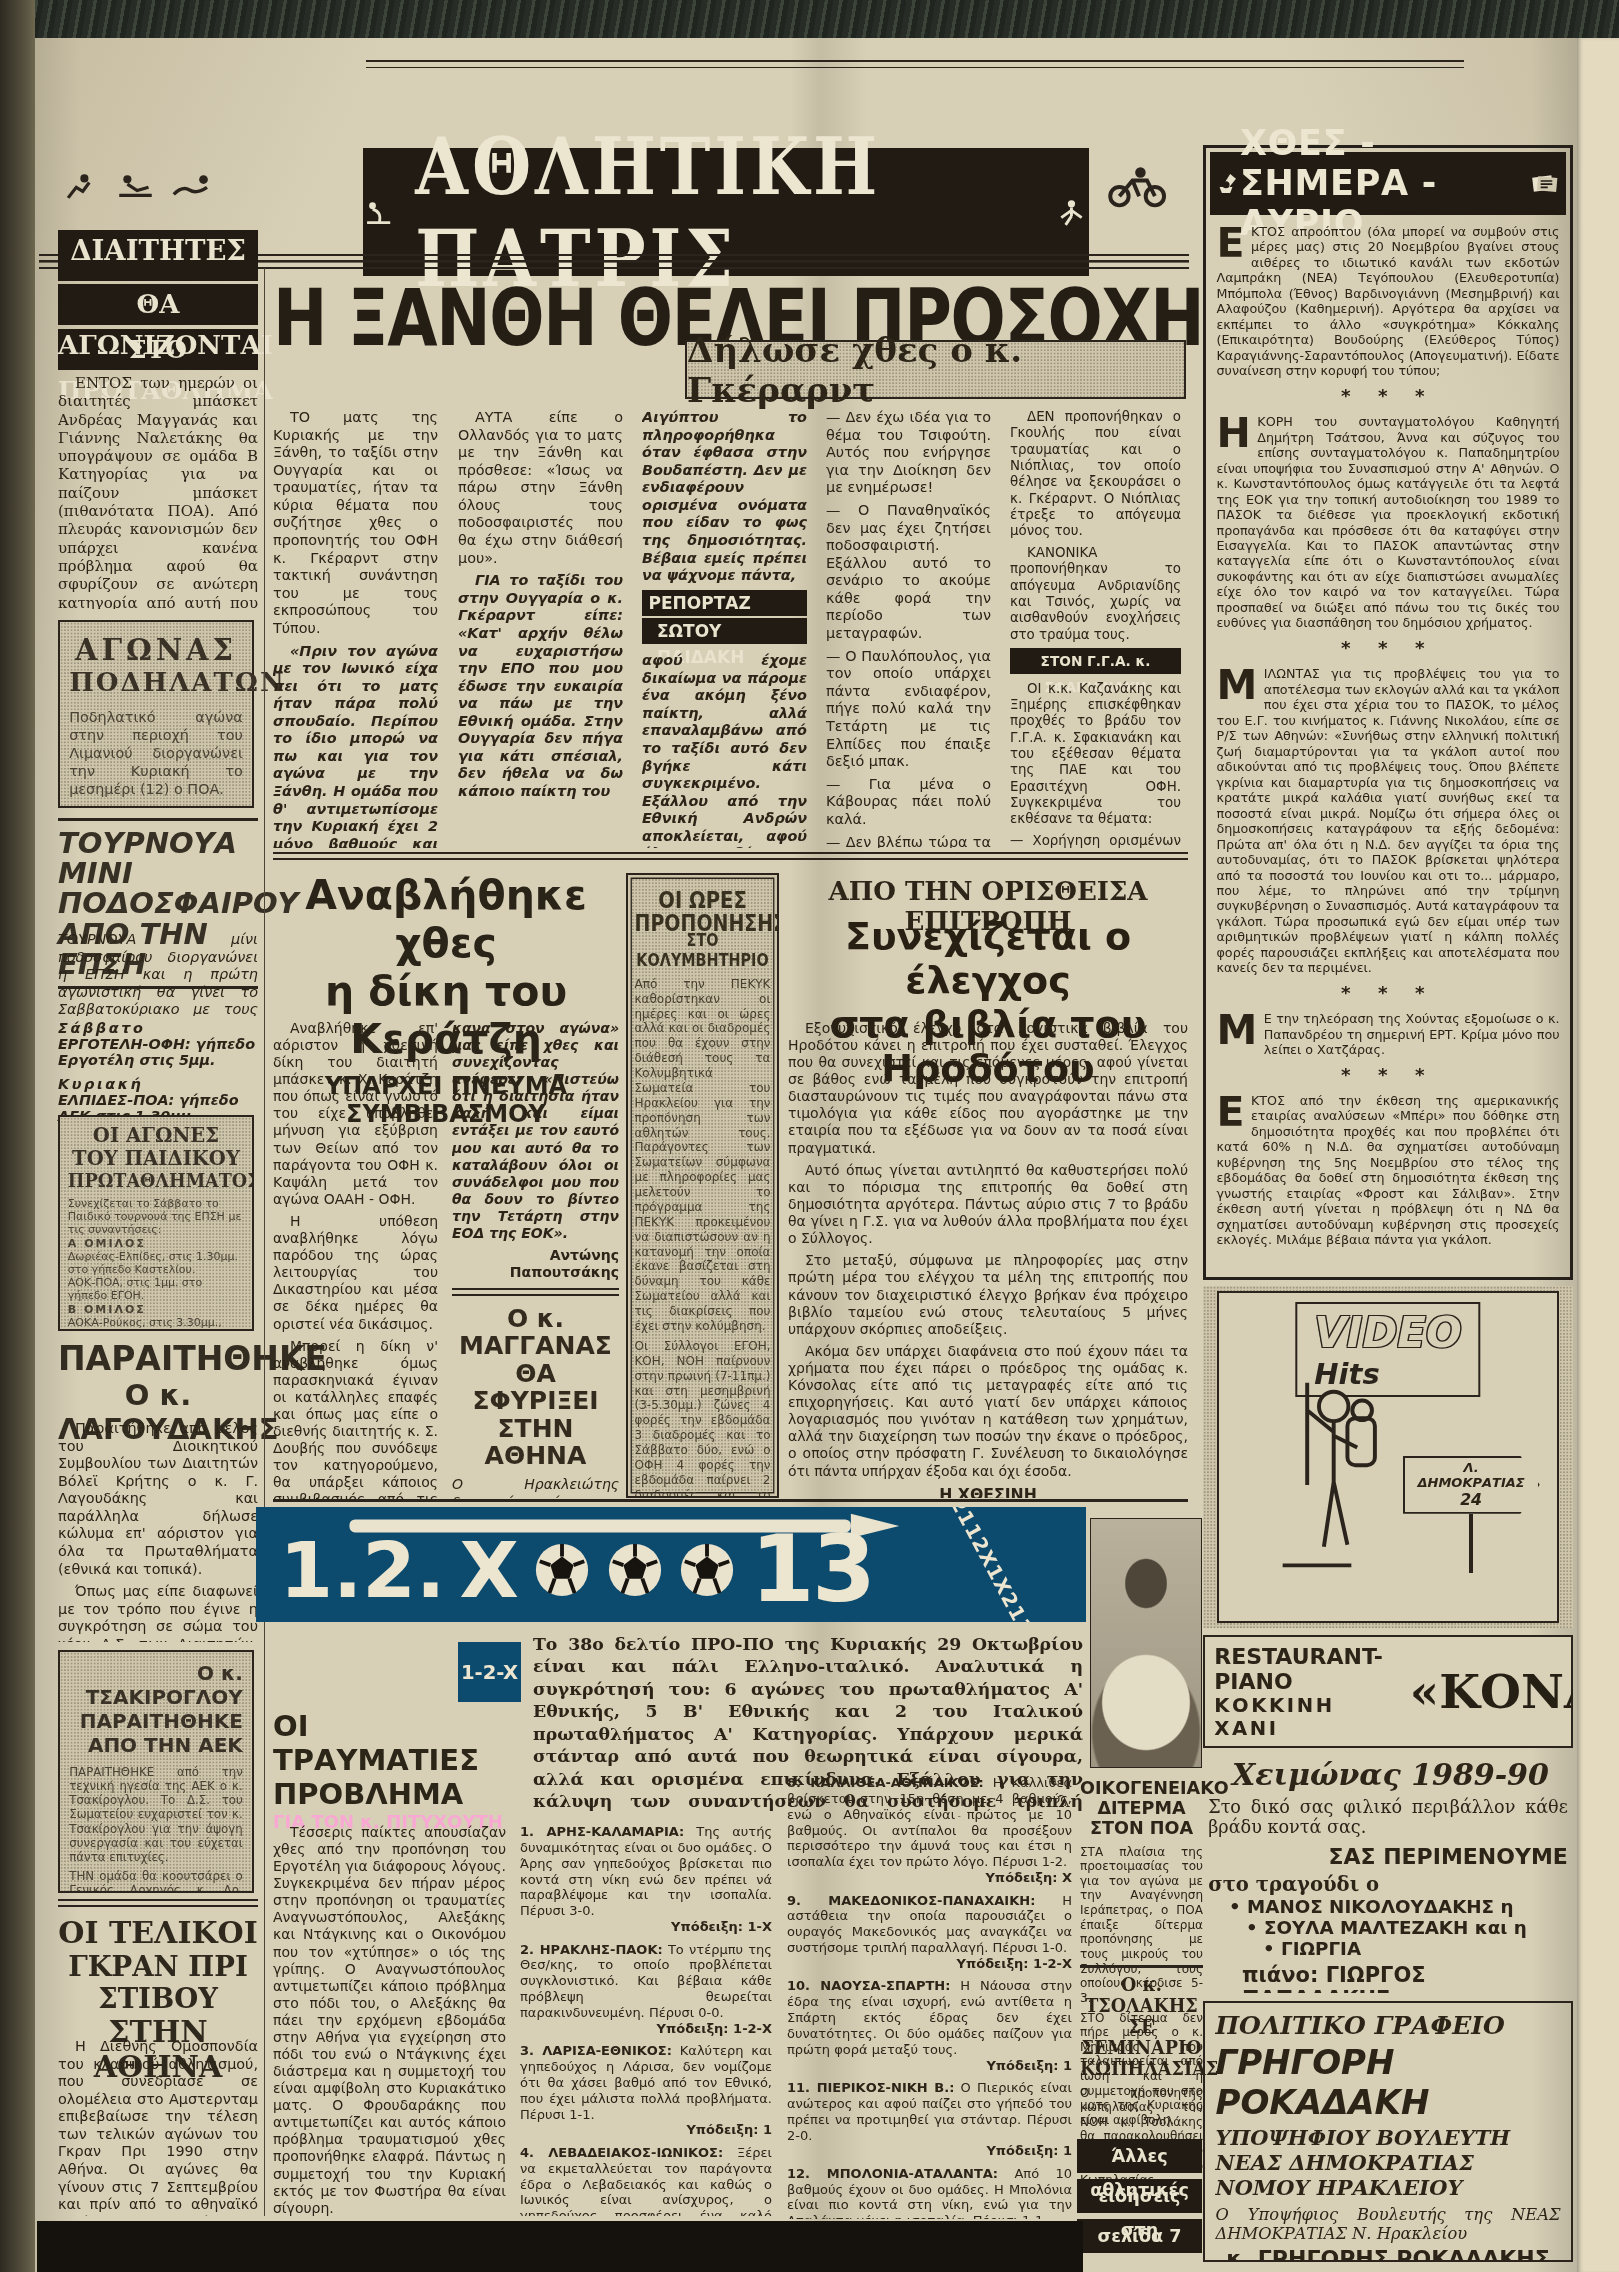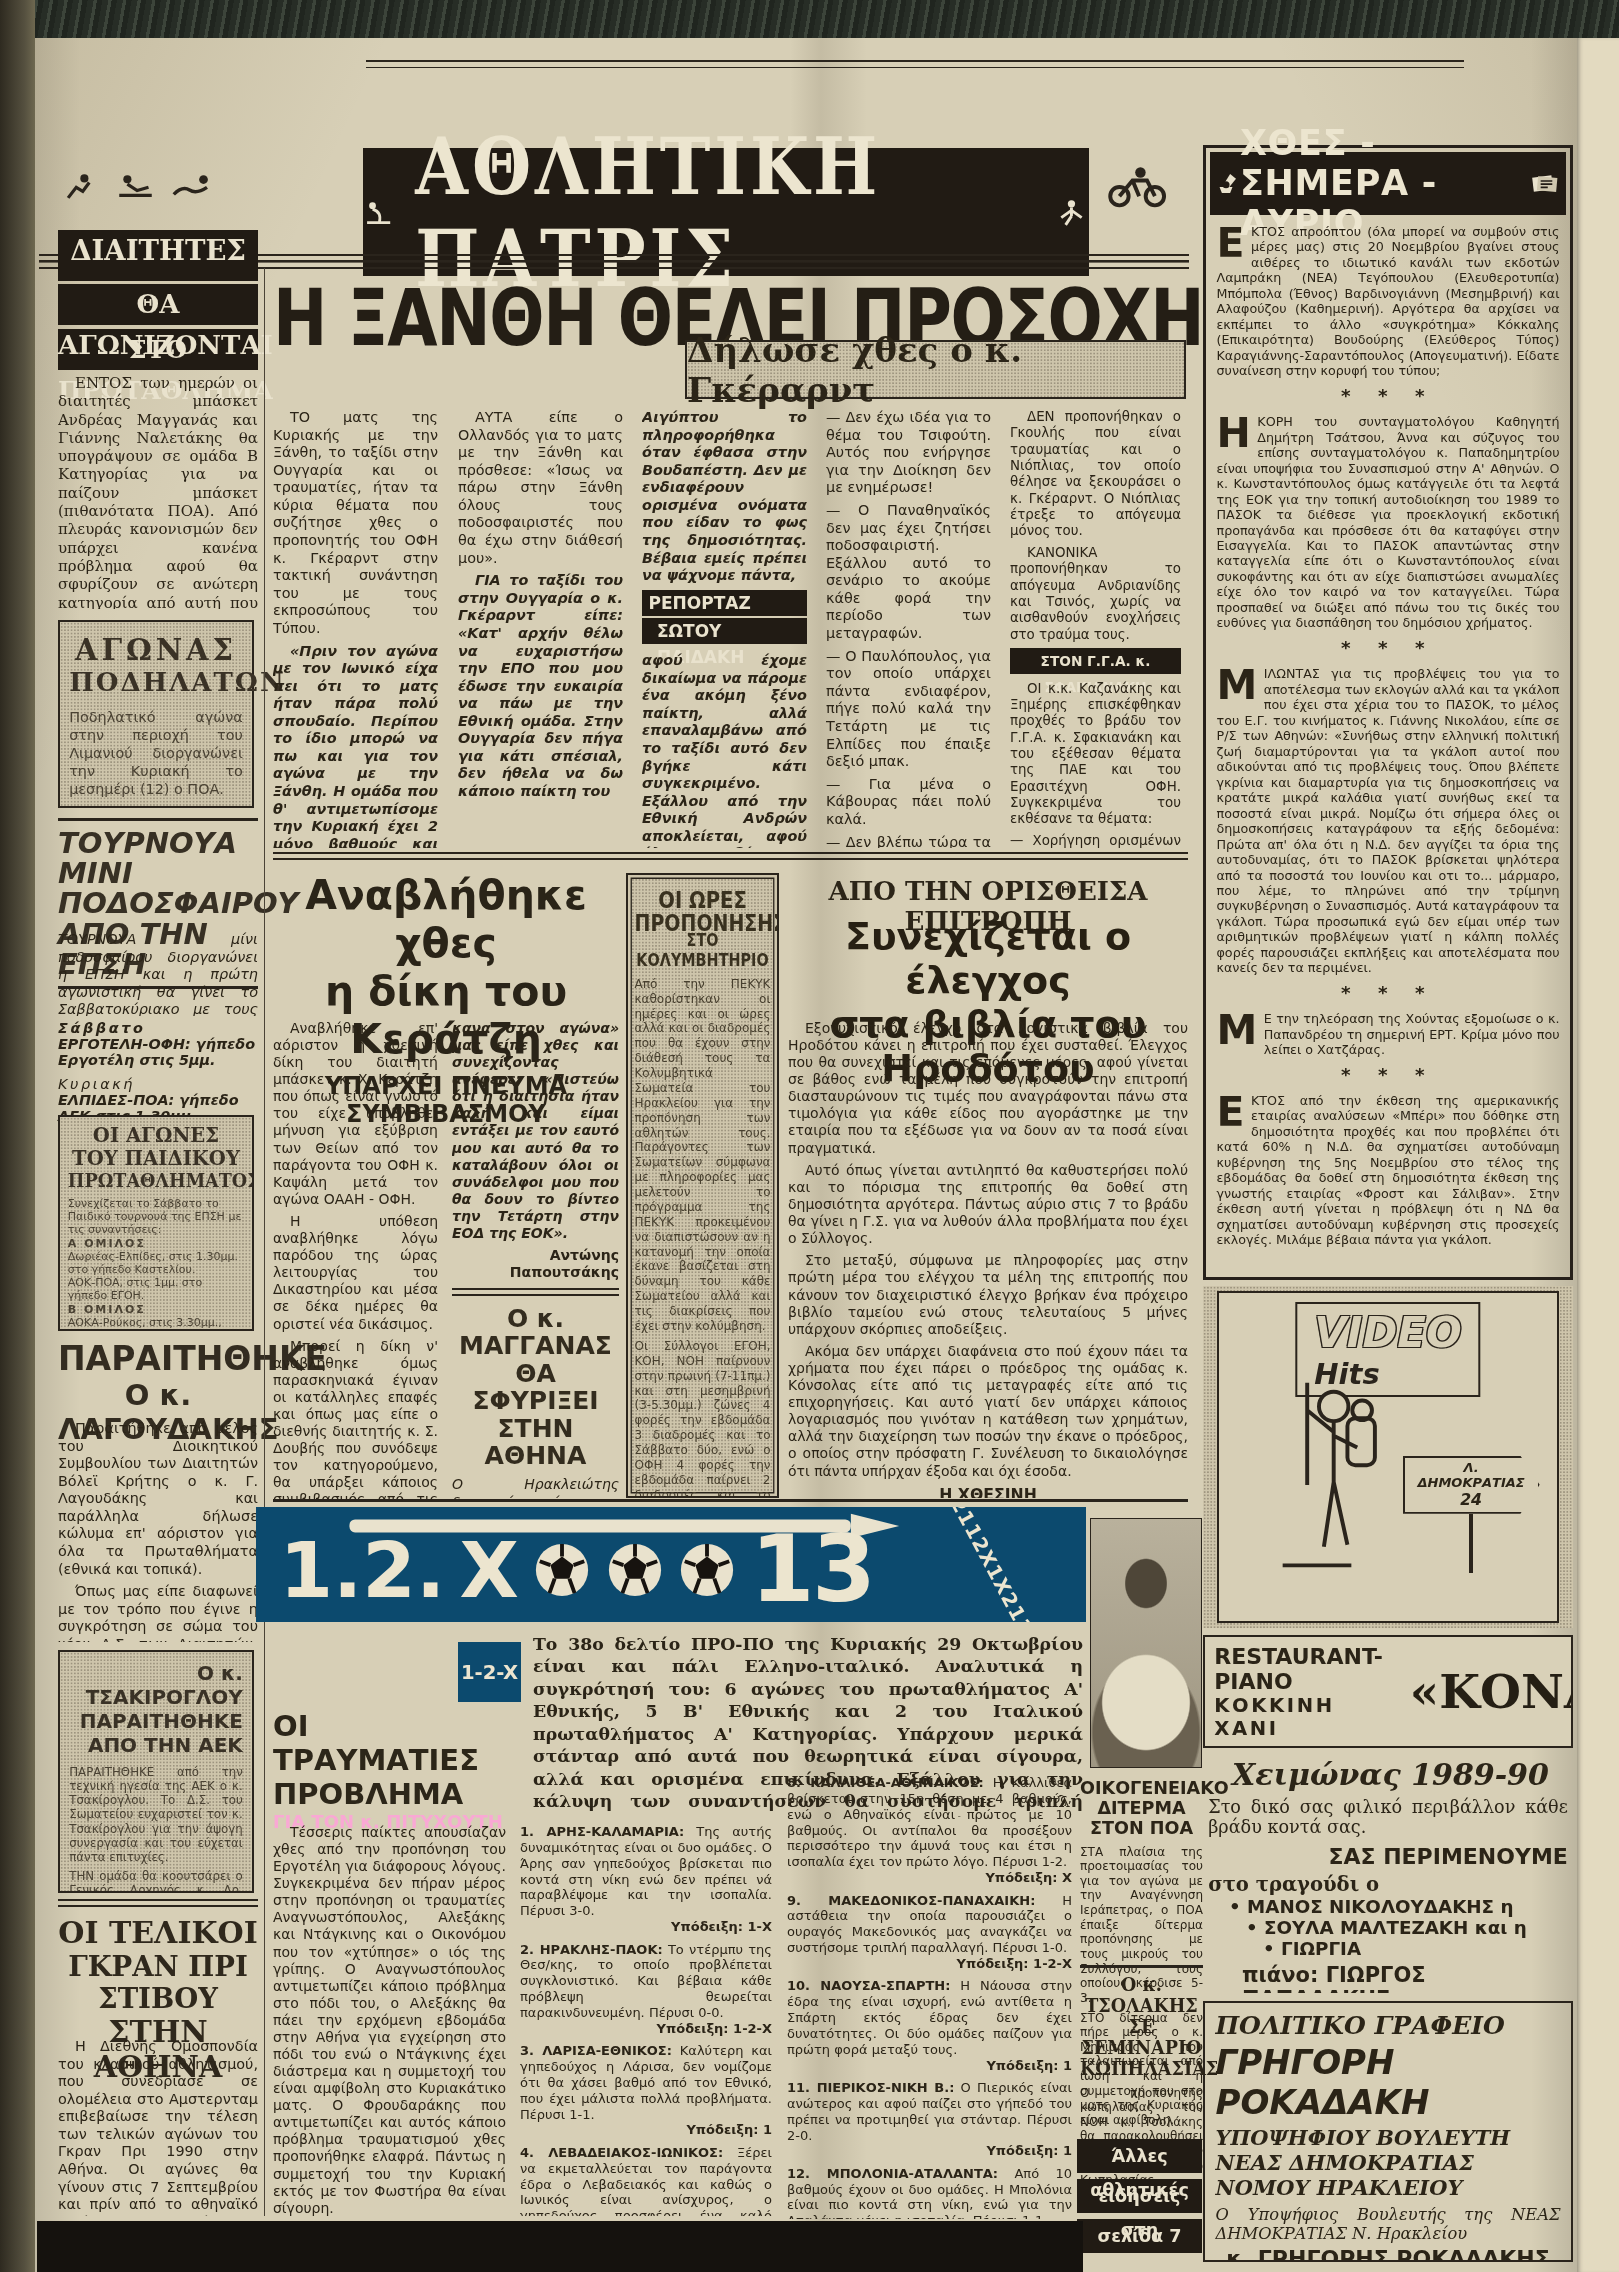--- a/index.html
+++ b/index.html
@@ -107,21 +107,21 @@
       <div style="font-style:italic;font-weight:bold;font-size:29px;color:#373024">ΠΟΔΟΣΦΑΙΡΟΥ</div>
       <div style="font-style:italic;font-weight:bold;font-size:29px;color:#373024">ΑΠΟ ΤΗΝ ΕΠΣΗ</div>
     </div>
   </div>
   <div class="abs col j" style="left:58px;top:931px;width:200px;height:85px;font-style:italic;font-size:14.4px">
     <p class="ni">ΤΟΥΡΝΟΥΑ μίνι ποδοσφαίρου διοργανώνει η ΕΠΣΗ και η πρώτη αγωνιστική θα γίνει το Σαββατοκύριακο με τους εξής αγώνες:</p>
   </div>
   <div class="abs" style="left:58px;top:1020px;width:200px;font-size:14.4px;font-style:italic">
     <div style="font-weight:bold;letter-spacing:2.6px">Σάββατο</div>
     <div style="font-weight:bold;margin-bottom:7.8px">ΕΡΓΟΤΕΛΗ-ΟΦΗ: γήπεδο Εργοτέλη στις 5μμ.</div>
-    <div style="font-weight:normal;letter-spacing:2.6px">Κυριακή</div>
+    <div style="font-weight:bold;letter-spacing:2.6px">Κυριακή</div>
     <div style="font-weight:bold">ΕΛΠΙΔΕΣ-ΠΟΑ: γήπεδο ΑΕΚ στις 1.30μμ.</div>
   </div>
 
   <div class="abs box ht" style="left:58px;top:1115px;width:196px;height:216px;padding:6.5px 7.8px;box-sizing:border-box;overflow:hidden">
     <div class="serif" style="text-align:center;font-weight:bold;font-size:19.6px;color:#3a3226">ΟΙ ΑΓΩΝΕΣ</div>
     <div class="serif" style="text-align:center;font-weight:bold;font-size:19.6px;color:#3a3226">ΤΟΥ ΠΑΙΔΙΚΟΥ</div>
     <div class="serif" style="text-align:center;font-weight:bold;font-size:17.6px;color:#3a3226;margin-bottom:6.5px">ΠΡΩΤΑΘΛΗΜΑΤΟΣ</div>
     <div style="font-size:11px;line-height:1.2;color:#4a4233">
       <div>Συνεχίζεται το Σάββατο το Παιδικό τουρνουά της ΕΠΣΗ με τις συναντήσεις:</div>
       <div style="font-weight:bold;letter-spacing:2px">Α ΟΜΙΛΟΣ</div>

